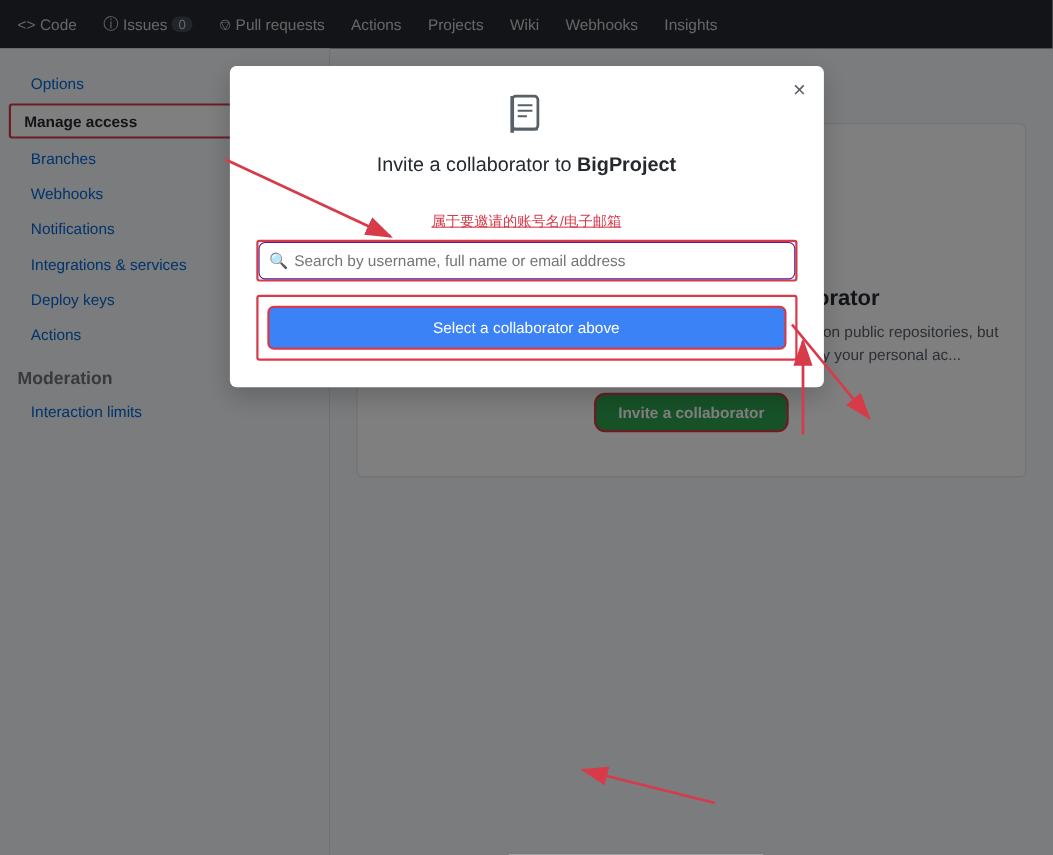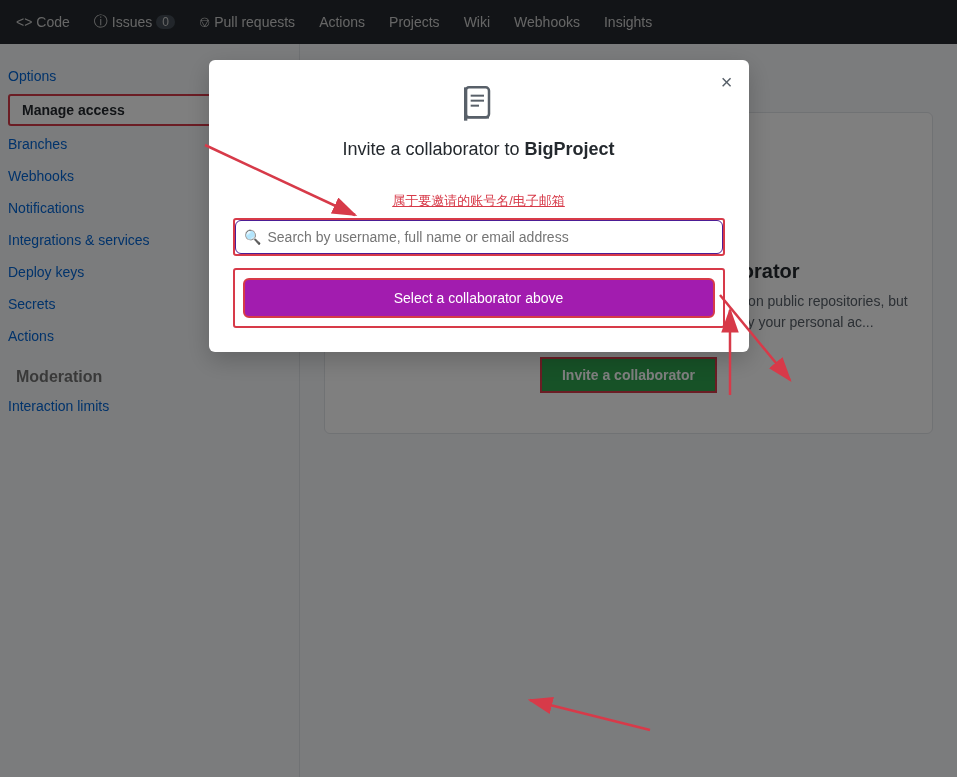--- a/index.html
+++ b/index.html
@@ -38,21 +38,21 @@
     
     .sidebar {
       width: 300px;
       background: #f6f8fa;
       border-right: 1px solid #e1e4e8;
       padding: 16px 0;
       flex-shrink: 0;
     }
     .sidebar-item {
       display: block;
-      padding: 8px 8px;
+      padding: 8px 28px;
       color: #0366d6;
       cursor: pointer;
       font-size: 14px;
       text-decoration: none;
     }
     .sidebar-item.active {
       font-weight: 600;
       color: #24292e;
       background: white;
       border: 2px solid #d73a49;
@@ -105,21 +105,21 @@
       color: #586069;
       font-size: 14px;
       max-width: 600px;
       margin: 0 auto 24px auto;
       line-height: 1.5;
     }
     .invite-collaborator-btn {
       background: #2ea44f;
       color: white;
       border: 1px solid rgba(27,31,35,.15);
-      border-radius: 0;
+      border-radius: 10px;
       padding: 8px 20px;
       font-size: 14px;
       font-weight: 600;
       cursor: pointer;
       border: 2px solid #d73a49;
     }
 
     
     .modal-overlay {
       position: fixed;
@@ -185,21 +185,21 @@
     .chinese-label {
       color: #d73a49;
       font-size: 13px;
       text-align: center;
       margin-bottom: 8px;
       text-decoration: underline;
     }
     .select-collab-btn {
       width: 100%;
       padding: 10px;
-      background: #a21caf;
+      background: #3b82f6;
       color: white;
       border: 2px solid #d73a49;
       border-radius: 6px;
       font-size: 14px;
       cursor: not-allowed;
       font-weight: 500;
     }
 
     
     .red-box {
@@ -244,21 +244,20 @@
 <div class="layout">
 
   <nav class="sidebar">
     <a class="sidebar-item">Options</a>
     <a class="sidebar-item active">Manage access</a>
     <a class="sidebar-item">Branches</a>
     <a class="sidebar-item">Webhooks</a>
     <a class="sidebar-item">Notifications</a>
     <a class="sidebar-item">Integrations &amp; services</a>
     <a class="sidebar-item">Deploy keys</a>
-    <a class="sidebar-item">Secrets</a>
     <a class="sidebar-item">Actions</a>
 
     <div class="sidebar-section-header">Moderation</div>
     <a class="sidebar-item">Interaction limits</a>
   </nav>
 
   <div class="main-content">
     <h2 class="page-title">Manage access</h2>
 
     <div class="manage-access-section">

